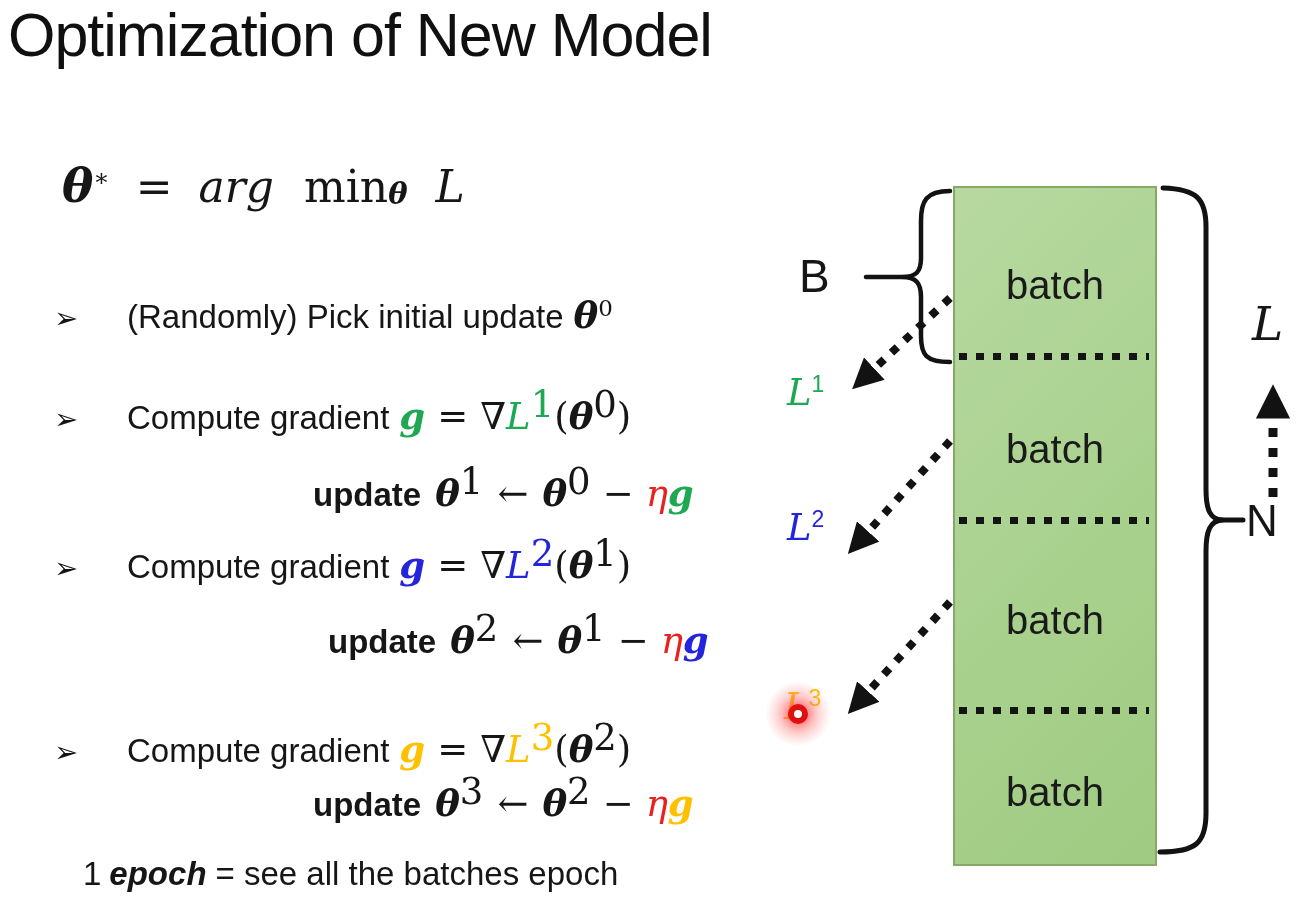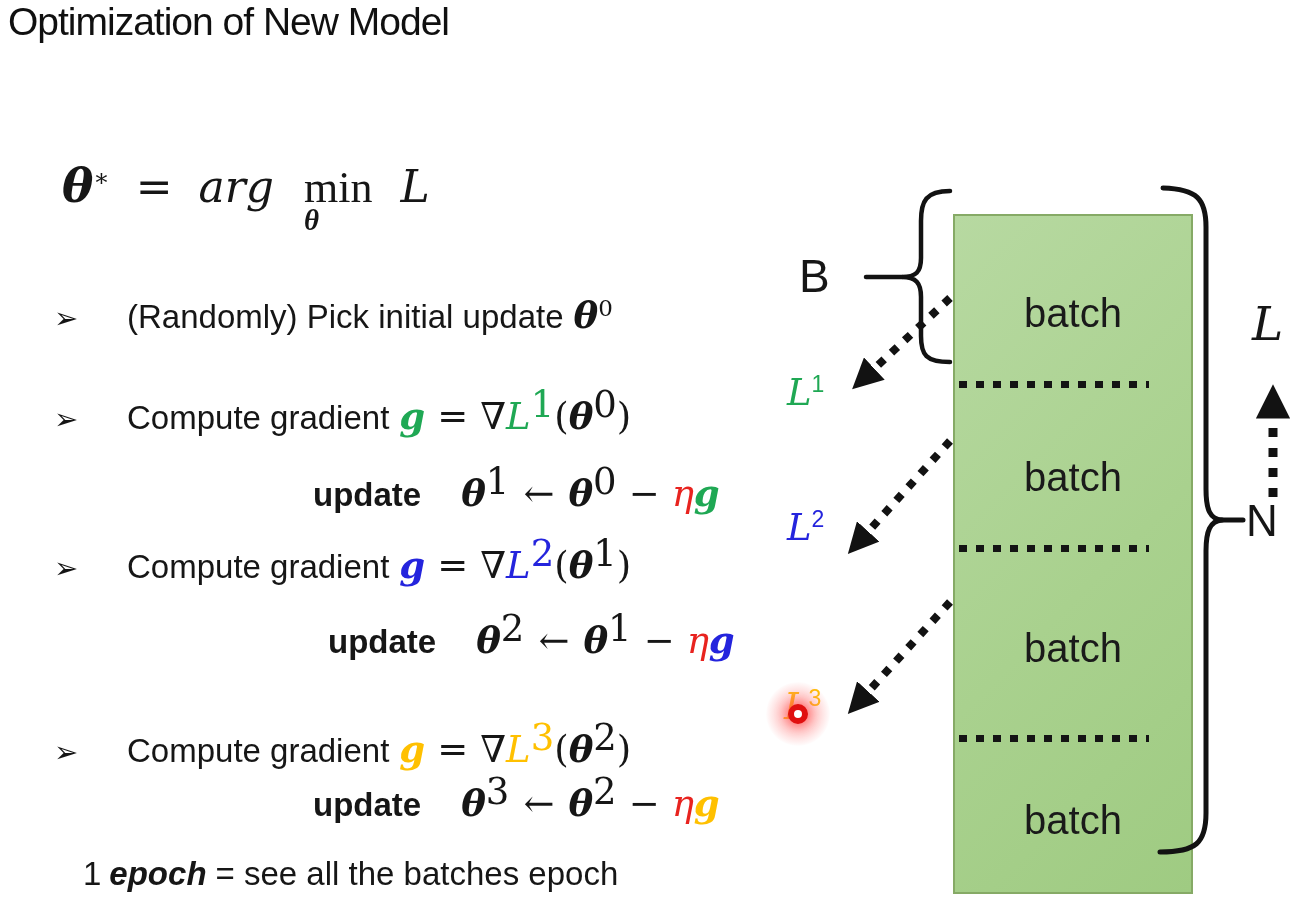--- a/index.html
+++ b/index.html
@@ -6,50 +6,50 @@
   body{
     width:1302px;height:912px;background:#ffffff;position:relative;overflow:hidden;
     font-family:"Liberation Sans",sans-serif;color:var(--ink,#161616);
   }
   .abs{position:absolute;}
   .serif{font-family:"DejaVu Serif","Liberation Serif",serif;}
   .bi{font-weight:bold;font-style:italic;}
   .it{font-style:italic;}
   .b{font-weight:bold;}
 
-  .slide-title{left:8px;top:0px;font-size:39px;letter-spacing:-1px;color:#101010;}
+  .slide-title{left:8px;top:0px;font-size:61px;letter-spacing:-1px;color:#101010;}
 
   .objective{left:62px;top:158px;font-size:44px;white-space:nowrap;}
   .objective .theta{font-size:47px;}
   .objective sup{font-size:24px;}
-  .minwrap{display:inline-flex;flex-direction:column;align-items:flex-start;line-height:1;font-family:Liberation Serif, serif;}
+  .minwrap{display:inline-flex;flex-direction:row;align-items:flex-end;line-height:1;}
   .minsub{font-size:29px;margin-top:-4px;}
 
   .row{white-space:nowrap;font-size:33px;}
   .marker{display:inline-block;width:73px;font-size:29px;color:#141414;}
   .math{font-family:"DejaVu Serif","Liberation Serif",serif;font-size:37px;}
   .math sup, .side sup{font-size:23px;}
   .eqs{margin:0 12px;}
   .gap-l{margin-left:10px;}
-  .upd{font-weight:bold;font-size:33px;margin-right:40px;}
+  .upd{font-weight:bold;font-size:33px;margin-right:14px;}
   .larr{margin:0 14px;}
   .minus{margin:0 12px;}
   .c1{color:var(--step1);}
   .c2{color:var(--step2);}
   .c3{color:var(--step3);}
   .eta{color:var(--eta_red);}
   .side{font-size:37px;white-space:nowrap;}
 
   .epoch-row{left:83px;top:855px;font-size:33px;white-space:nowrap;}
   .epoch-row .b{margin:0 9px 0 8px;font-style:italic;}
 
   .batch-box{
-    left:953px;top:186px;width:240px;height:680px;
+    left:953px;top:186px;width:204px;height:680px;
     background:linear-gradient(135deg,#b7d9a1 0%,var(--batch_fill) 55%,#9fcb82 100%);
-    border:2px solid var(--batch_border);box-sizing:border-box;margin-top:28px;
+    border:2px solid var(--batch_border);box-sizing:border-box;
   }
   .batch-label{left:0;width:100%;text-align:center;font-size:40px;color:#1a1a1a;line-height:44px;}
   .sep{
     left:4px;width:190px;height:7px;position:absolute;
     background:repeating-linear-gradient(90deg,#141414 0 8px,transparent 8px 17px);
   }
   .lbl-B{left:799px;top:249px;font-size:46px;}
   .lbl-N{left:1246px;top:496px;font-size:44px;}
   .lbl-L{left:1252px;top:296px;font-size:47px;}
 

